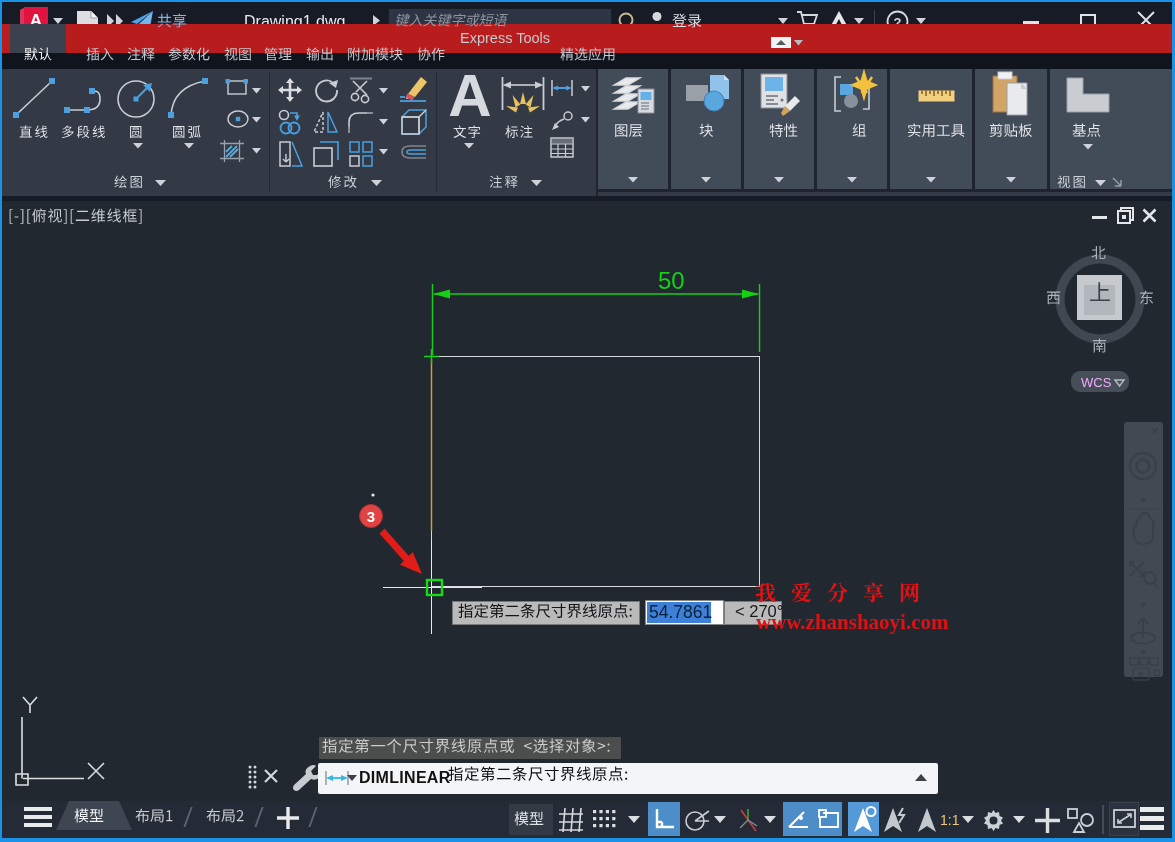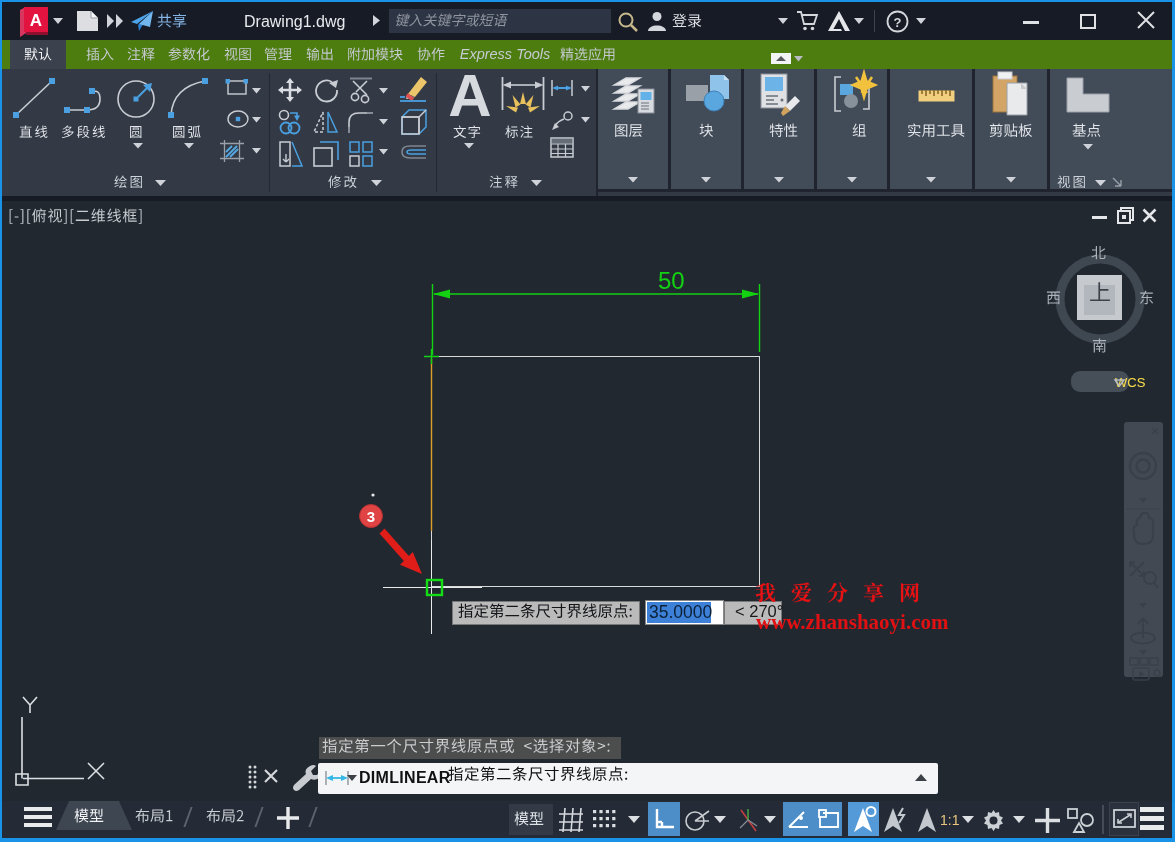--- a/index.html
+++ b/index.html
@@ -6,21 +6,21 @@
   html,body { width:1175px; height:842px; overflow:hidden; background:#10151d; }
   body { font-family:"Liberation Sans", sans-serif; position:relative; }
   .abs { position:absolute; }
   
   #frame-top { left:0; top:0; width:1175px; height:2px; background:#1893e8; }
   #frame-left { left:0; top:0; width:2px; height:842px; background:#1893e8; }
   #frame-right { left:1172px; top:0; width:3px; height:842px; background:#1893e8; }
   #frame-bottom { left:0; top:838px; width:1175px; height:4px; background:#1893e8; }
 
   #titlebar { left:2px; top:2px; width:1171px; height:38px; background:#161b26; }
-  #tabrow { left:2px; top:40px; width:1171px; height:29px; background:#4d7c0f;font-style:italic; }
+  #tabrow { left:2px; top:24px; width:1171px; height:29px; background:#b91c1c; }
   #ribbon { left:2px; top:69px; width:1171px; height:127px; background:#333a46; }
   #ribbongap { left:2px; top:196px; width:1171px; height:5px; background:#161b26; }
   #canvas { left:2px; top:201px; width:1171px; height:600px; background:#212830; }
   #statusbar { left:2px; top:801px; width:1171px; height:37px; background:#252b36; }
 
   .tab { position:absolute; top:0; height:29px; line-height:29px; color:#c6cad1; font-size:14px; text-align:center; }
   .tab.active { background:#3b414d; color:#fff; }
   svg { position:absolute; overflow:visible; }
 </style>
 </head>
@@ -401,21 +401,21 @@
     <svg class="abs" style="left:1140px; top:7px;" width="15" height="15">
       <path d="M1.5 1.5 L13.5 13.5 M13.5 1.5 L1.5 13.5" stroke="#e4e6e9" stroke-width="2.6"></path>
     </svg>
 
     <svg class="abs" style="left:1050px; top:45px;" width="105" height="105" viewBox="0 0 105 105">
       <circle cx="48" cy="53" r="40" fill="none" stroke="#424a55" stroke-width="9" opacity="0.9"></circle>
       <rect x="25" y="29" width="45" height="45" fill="#c6c9ce"></rect>
       <rect x="32" y="39" width="31" height="30" fill="#b2b6bd"></rect>
     </svg>
     <div class="abs" style="left:1069px; top:170px; width:58px; height:21px; background:#4a515c; border-radius:9px; opacity:0.92;"></div>
-    <div class="abs" style="left:1079px; top:174px; font-size:13px; color:#fde047;margin-left:34px;">WCS</div>
+    <div class="abs" style="left:1079px; top:174px; font-size:13px; color:#f0abfc;">WCS</div>
     <svg class="abs" style="left:1112px; top:178px;" width="11" height="8">
       <path d="M1 1 L5.5 7 L10 1 Z" fill="none" stroke="#b6bcc4" stroke-width="1.4"></path>
     </svg>
 
     <div class="abs" style="left:1122px; top:221px; width:39px; height:255px; background:#49505b; opacity:0.82; border-radius:3px;"></div>
     <svg class="abs" style="left:1122px; top:221px;" width="39" height="255" viewBox="0 0 39 255" opacity="0.9">
       <path d="M28 6 L34 12 M34 6 L28 12" stroke="#3a414b" stroke-width="1.5"></path>
       <circle cx="19" cy="44" r="13" fill="none" stroke="#39404a" stroke-width="2.5"></circle>
       <circle cx="19" cy="44" r="6.5" fill="none" stroke="#39404a" stroke-width="2.5"></circle>
       <path d="M15 76 L23 76 L19 81 Z" fill="#39404a"></path>
@@ -460,21 +460,21 @@
         <path d="M381 386.5 L480 386.5"></path>
         <path d="M429.5 339 L429.5 433"></path>
       </g>
       <rect x="425" y="379" width="15" height="15" fill="none" stroke="#15dd15" stroke-width="2.4"></rect>
       <circle cx="371" cy="294" r="1.6" fill="#e8eaeb"></circle>
     </svg>
 
     <div class="abs" style="left:450px; top:400px; width:188px; height:24px; background:#bababa; border:1px solid #787878;"></div>
     <div class="abs" style="left:643px; top:399px; width:79px; height:25px; background:#fff; border:1px solid #888;"></div>
     <div class="abs" style="left:645px; top:401px; width:64px; height:21px; background:#3c80d8;"></div>
-    <div class="abs" style="left:647px; top:401px; font-size:17.5px; color:#0c2036;">35.0000</div>
+    <div class="abs" style="left:647px; top:401px; font-size:17.5px; color:#0c2036;">54.7861</div>
     <div class="abs" style="left:722px; top:400px; width:58px; height:24px; background:#bababa; border:1px solid #787878;"></div>
     <div class="abs" style="left:733px; top:401px; font-size:16.5px; color:#18181a;">&lt; 270°</div>
 
     <svg class="abs" style="left:355px; top:302px;" width="72" height="78" viewBox="0 0 72 78">
       <circle cx="14" cy="13" r="11.5" fill="#e04343"></circle>
       <circle cx="14" cy="13" r="11.5" fill="none" stroke="#b23030" stroke-width="1"></circle>
       <text x="14" y="18.5" font-size="15" font-weight="bold" fill="#fff" text-anchor="middle" font-family="Liberation Sans">3</text>
       <path d="M27.5 25.5 L51.9 52.9 L46.9 57.9 L22.5 30.5 Z M55.8 49 L65 71 L43 61.8 Z" fill="#e01d18"></path>
     </svg>
 

